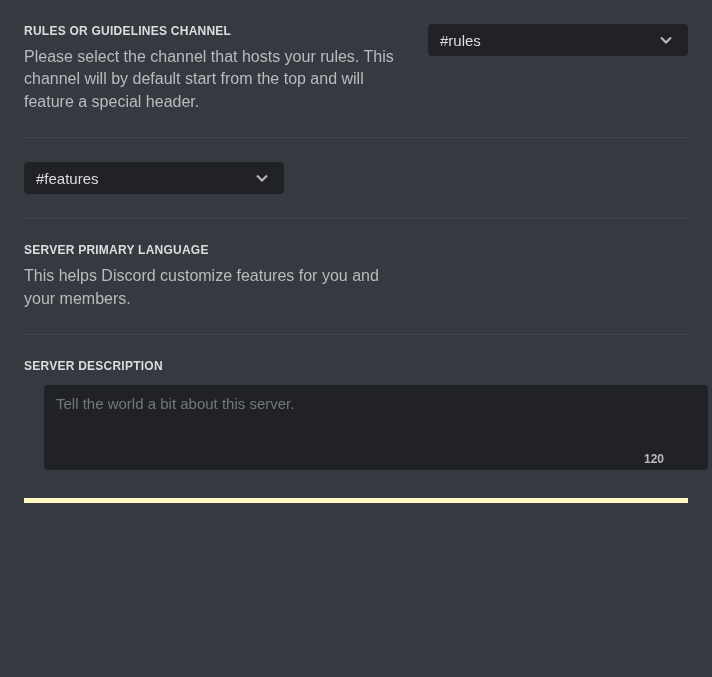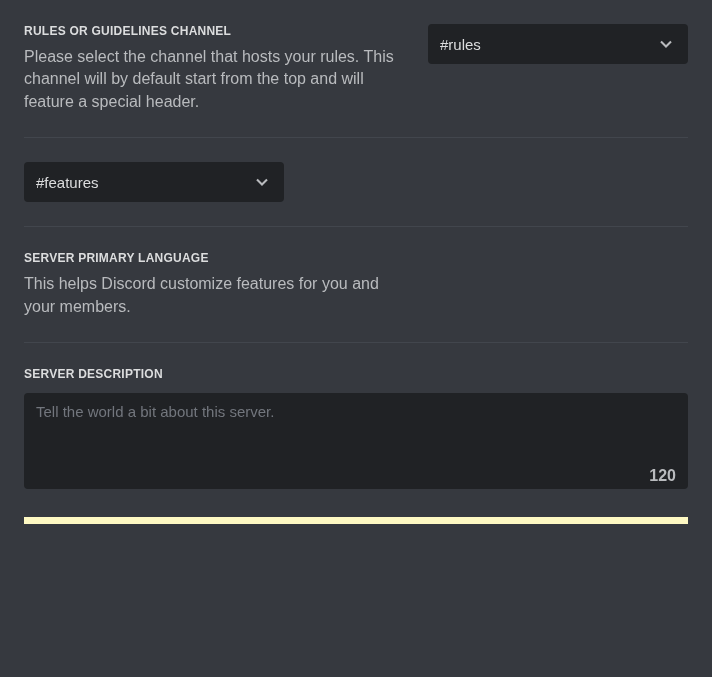--- a/index.html
+++ b/index.html
@@ -47,70 +47,71 @@
       flex-shrink: 0;
     }
     .select {
       background: #202225;
       border-radius: 4px;
       padding: 10px 12px;
       display: flex;
       align-items: center;
       justify-content: space-between;
       cursor: pointer;
-      height: 40px;
+      height: 32px;
     }
     .select-value {
       color: #dcddde;
       font-size: 15px;
     }
     .chevron {
       color: #b9bbbe;
       display: flex;
       align-items: center;
     }
     .chevron svg {
       width: 20px;
       height: 20px;
     }
     .description-section {
       padding-bottom: 24px;
-      border-bottom: 7px solid #fef9c3;
+      border-bottom: 5px solid #fef9c3;
       margin-bottom: 24px;
     }
     .description-section .section-description {
       max-width: none;
     }
     .textarea-wrap {
       position: relative;
       margin-top: 12px;
     }
     .textarea {
       width: 100%;
       background: #202225;
       border: none;
       border-radius: 4px;
       color: #eab308;
       font-size: 15px;
       font-family: inherit;
       padding: 10px 12px;
       padding-bottom: 28px;
       resize: none;
-      height: 96px;
+      height: 85px;
       outline: none;
+      margin-left: 20px;
     }
     .textarea::placeholder {
       color: #72767d;
     }
     .char-count {
       position: absolute;
-      right: 12px;
+      right: 24px;
       bottom: 8px;
       color: #b9bbbe;
-      font-size: 16px;
+      font-size: 12px;
       font-weight: 600;
     }
   </style>
 </head>
 <body>
 
 <div class="section">
   <div class="section-header-row">
     <div class="section-text">
       <div class="section-title">Rules or Guidelines Channel</div>

